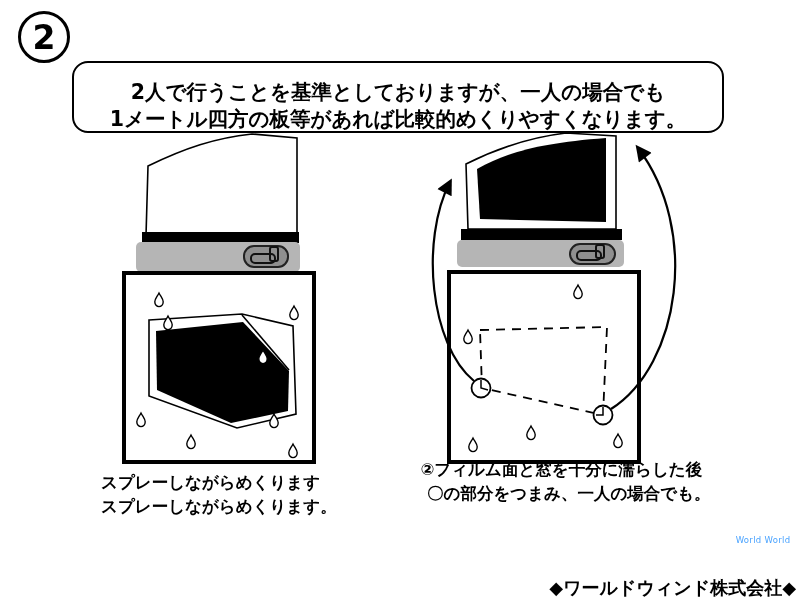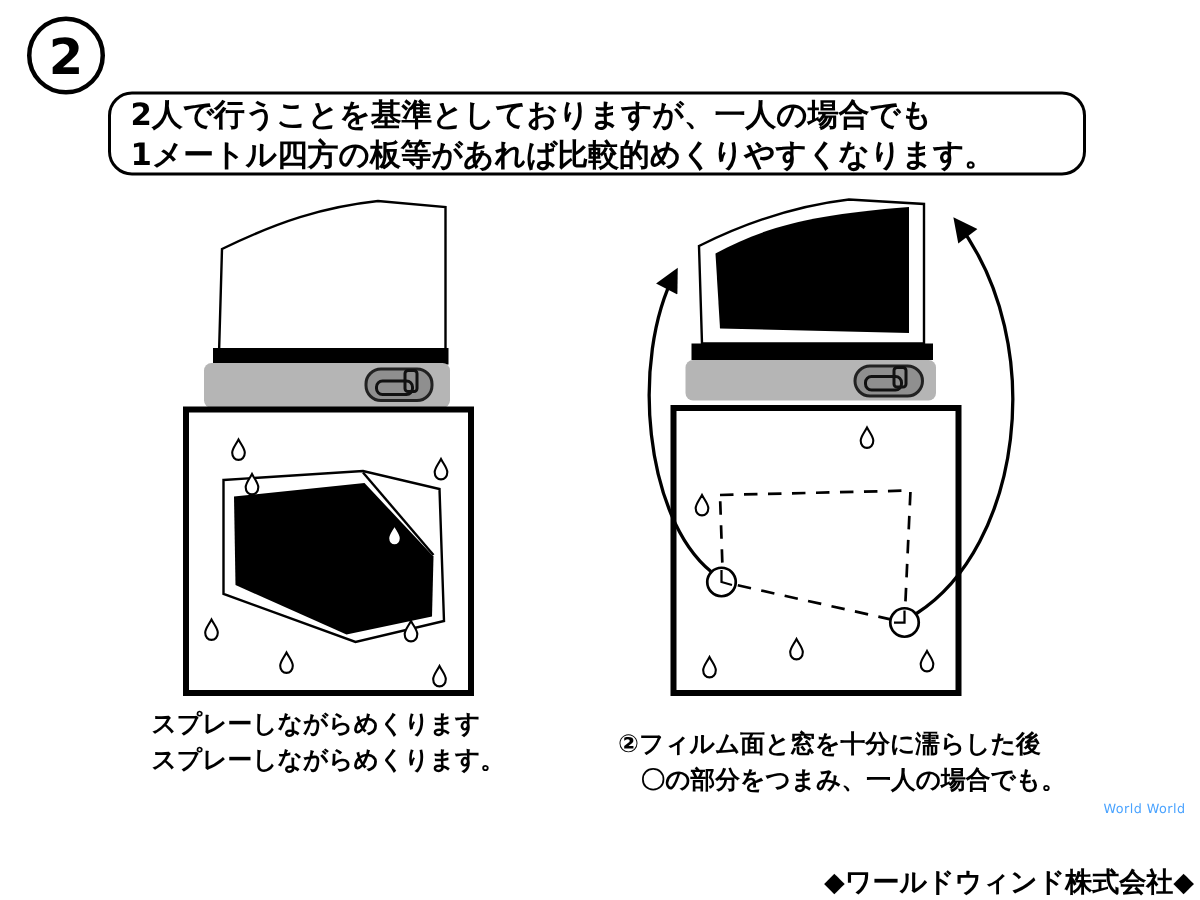--- a/index.html
+++ b/index.html
@@ -12,29 +12,29 @@
   .step-badge{
     left:18px;top:11px;width:46px;height:46px;
     border:3.5px solid #000;border-radius:50%;
     display:flex;align-items:center;justify-content:center;
     font-size:33px;font-weight:700;line-height:1;
   }
   
   .bubble{
     left:72px;top:61px;width:622px;height:49px;
     border:2.5px solid #000;border-radius:16px;
-    padding:0 13px 3px 13px;
-    font-size:20.5px;font-weight:700;line-height:27px;white-space:nowrap;
+    padding:16px 13px 3px 13px;
+    font-size:20.5px;font-weight:700;line-height:27px;white-space:nowrap;text-align:center;
   }
   
   .diagram-layer{left:0;top:0;width:800px;height:600px;}
   
   .caption{font-size:16.5px;font-weight:700;line-height:24px;white-space:nowrap;}
   .caption-left{left:86px;top:471px;}
-  .caption-right{left:412px;top:484px;}
+  .caption-right{left:412px;top:458px;text-align:center;}
   .caption .indent{margin-left:15px;}
   
   .logo{left:726px;top:534px;width:74px;text-align:center;line-height:1;}
   .logo-letters{font-size:31px;font-weight:800;letter-spacing:-1px;}
   .logo-w1{color:#2d8fe0;position:relative;z-index:2;}
   .logo-w2{color:#111;margin-left:-11px;position:relative;z-index:1;}
   .logo-subtitle{font-size:8.5px;color:#4aa3ff;margin-top:2px;letter-spacing:0.3px;}
   
   .company{right:4px;top:576px;font-size:18px;font-weight:700;white-space:nowrap;}
 </style>

